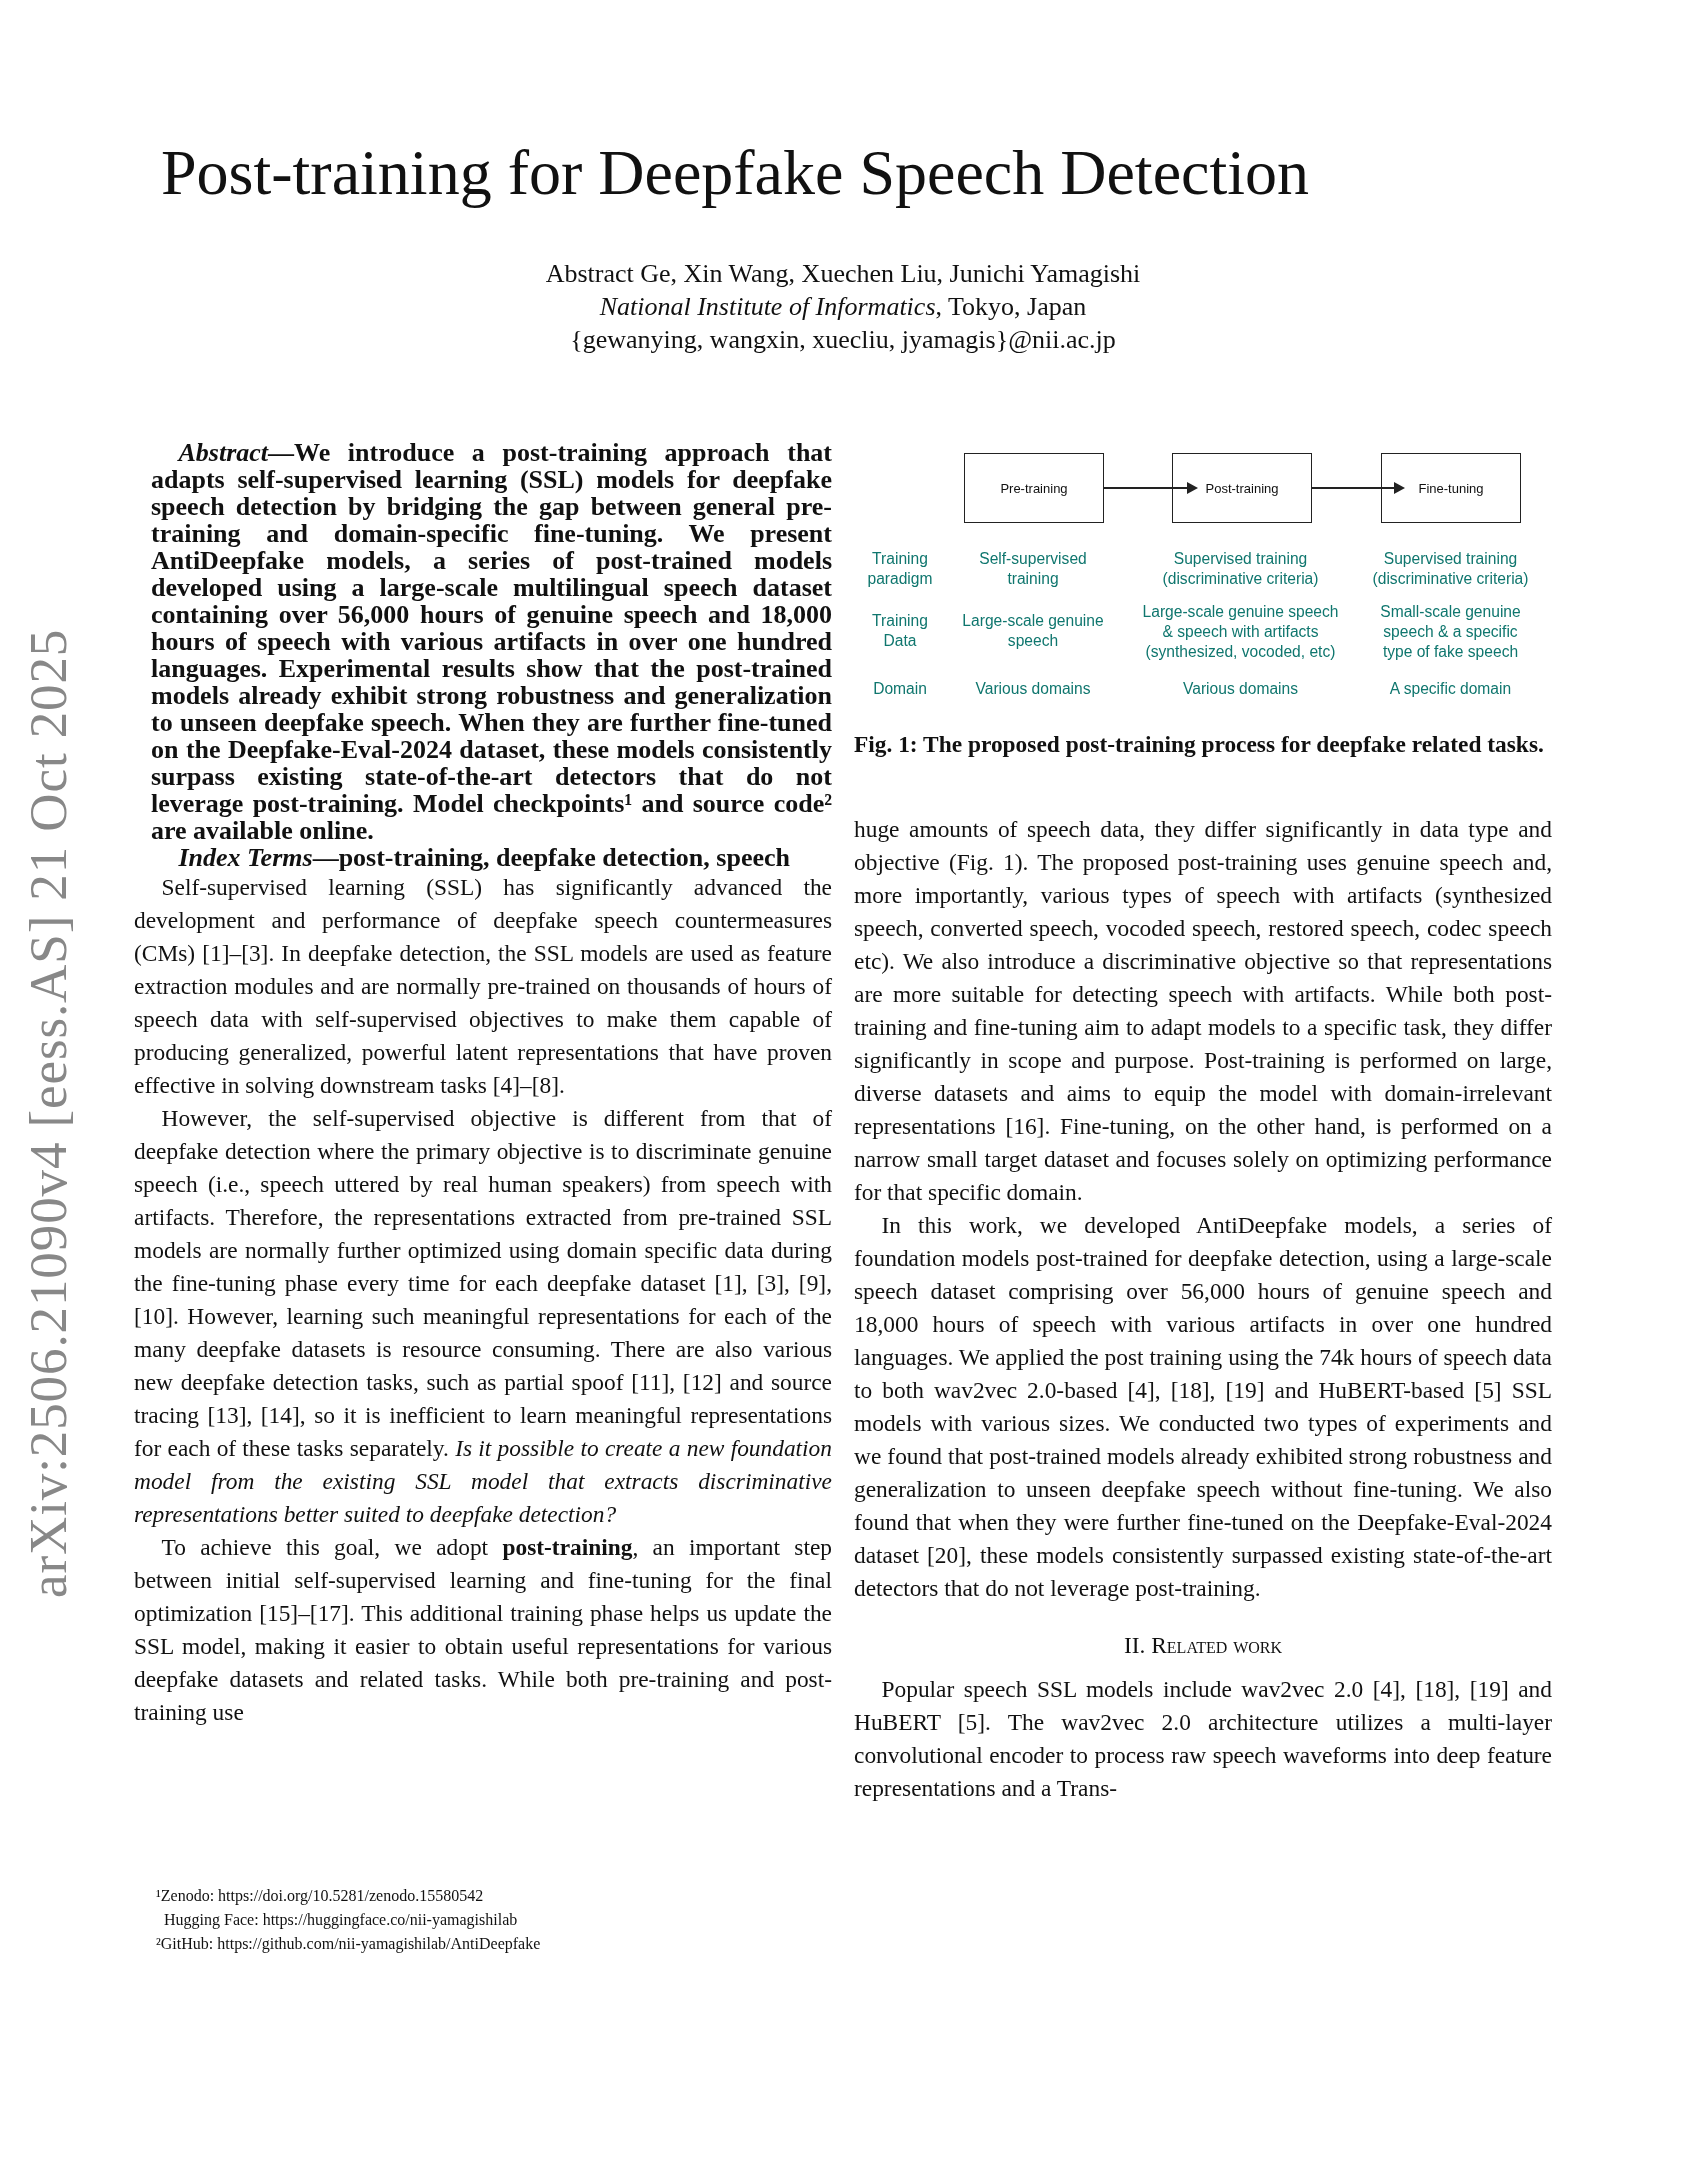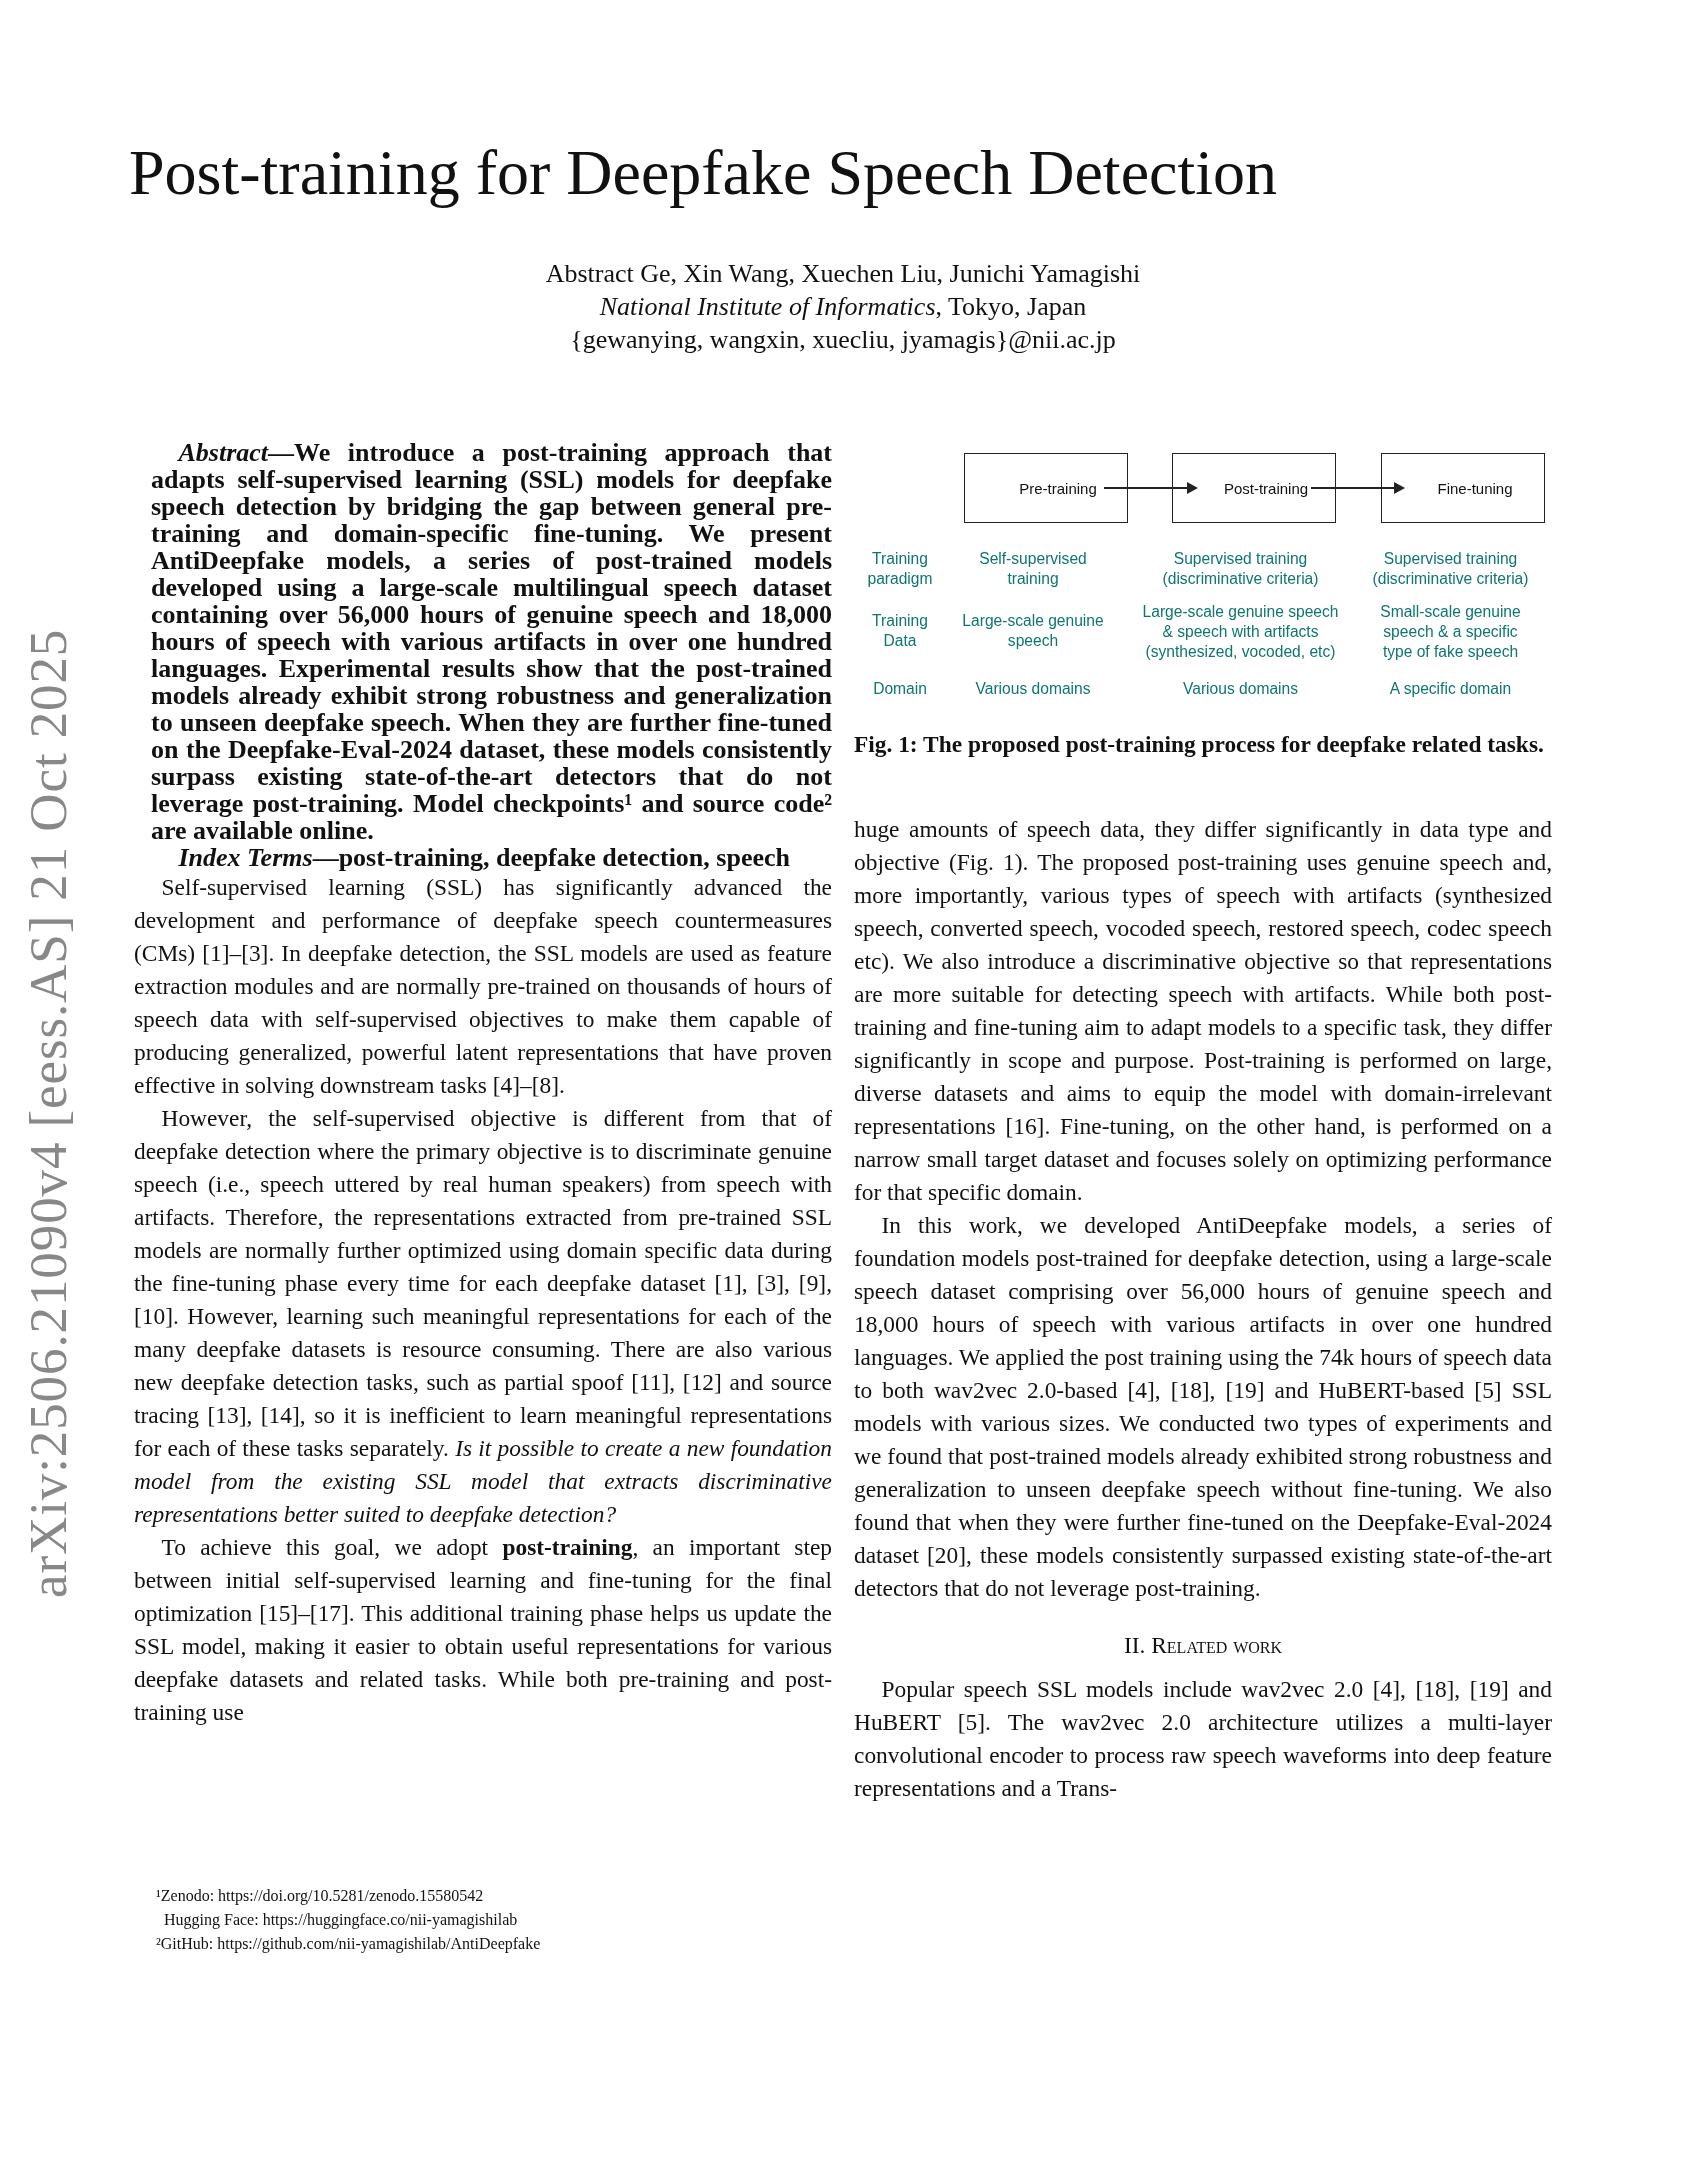--- a/index.html
+++ b/index.html
@@ -1,40 +1,40 @@
 <!DOCTYPE html>
 <html style="font-size:14.7px"><head>
 <meta charset="utf-8">
 <style>
   html, body { margin: 0; padding: 0; background: #ffffff; }
   body { width: 1686px; height: 2182px; position: relative; overflow: hidden;
          font-family: "Liberation Serif", "DejaVu Serif", serif; color: #111; }
   .title { position: absolute; left: 0; width: 1406px; top: 136px; text-align: center;
-           font-size: 64px; line-height: 73px; }
+           font-size: 64px; line-height: 73px; padding-left: 32px; }
   .authors { position: absolute; left: 0; width: 1686px; top: 257px; text-align: center;
              font-size: 26px; line-height: 33px; }
   .authors .aff { font-style: italic; }
   .sidebar { position: absolute; left: 18.4px; top: 1598px; transform-origin: 0 0;
              transform: rotate(-90deg); font-size: 53px; color: #888; white-space: nowrap;
              letter-spacing: 0.9px; }
   .col { position: absolute; font-size: 23.4px; line-height: 33px; text-align: justify; }
   .col.left { left: 134px; width: 698px; top: 439px; }
   .col.right { left: 854px; width: 698px; top: 813px; }
   .abstract { font-weight: bold; font-size: 26px; line-height: 27px; margin-left: 17px; }
   .abstract i { font-weight: bold; }
   p { margin: 0; }
   .indent { text-indent: 27.5px; }
   .sec { text-align: center; margin: 20px 0 11px; font-size: 23.4px; }
   .sec .sc { font-variant: small-caps; }
   .subsec { font-style: italic; margin: 5.5px 0 7.3px; }
   .footnotes { position: absolute; left: 156px; top: 1884px; font-size: 16px; line-height: 24px; }
   .fig { position: absolute; left: 854px; top: 446px; width: 698px; height: 285px;
          font-family: "Liberation Sans", "DejaVu Sans", sans-serif; }
   .fig .box { position: absolute; border: 1.4px solid #222; width: 138px; height: 68px;
-              display: flex; align-items: center; justify-content: center; font-size: 15px; padding-left: 24px; }
+              display: flex; align-items: center; justify-content: center; font-size: 13px; }
   .fig .cell { position: absolute; text-align: center; font-size: 15.6px; line-height: 20px; color: #0f766e; }
   .fig .arrow { position: absolute; height: 1.8px; background: #222; }
   .fig .arrow::after { content: ""; position: absolute; right: -1.8px; top: -5.5px;
                        border-left: 11px solid #222; border-top: 6.4px solid transparent; border-bottom: 6.4px solid transparent; }
   .caption { position: absolute; left: 854px; top: 729px; width: 698px; font-size: 23.4px; line-height: 30px; font-weight: bold; }
 </style>
 </head>
 <body>
 
 <div class="sidebar">arXiv:2506.21090v4  [eess.AS]  21 Oct 2025</div>

